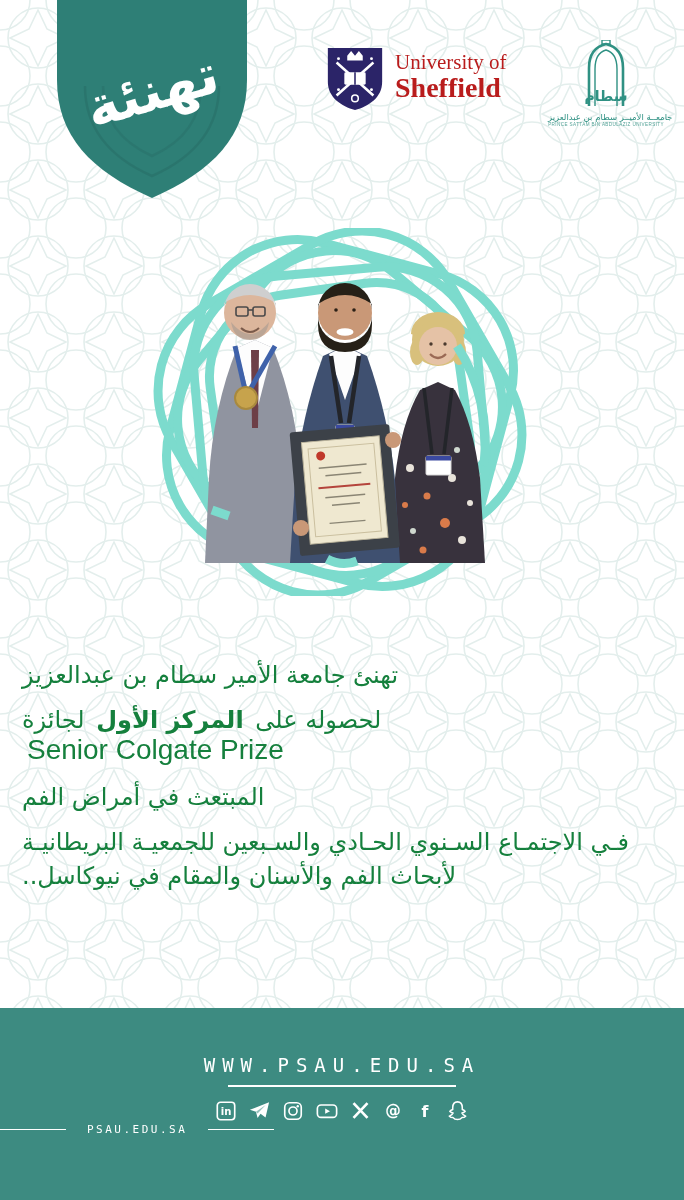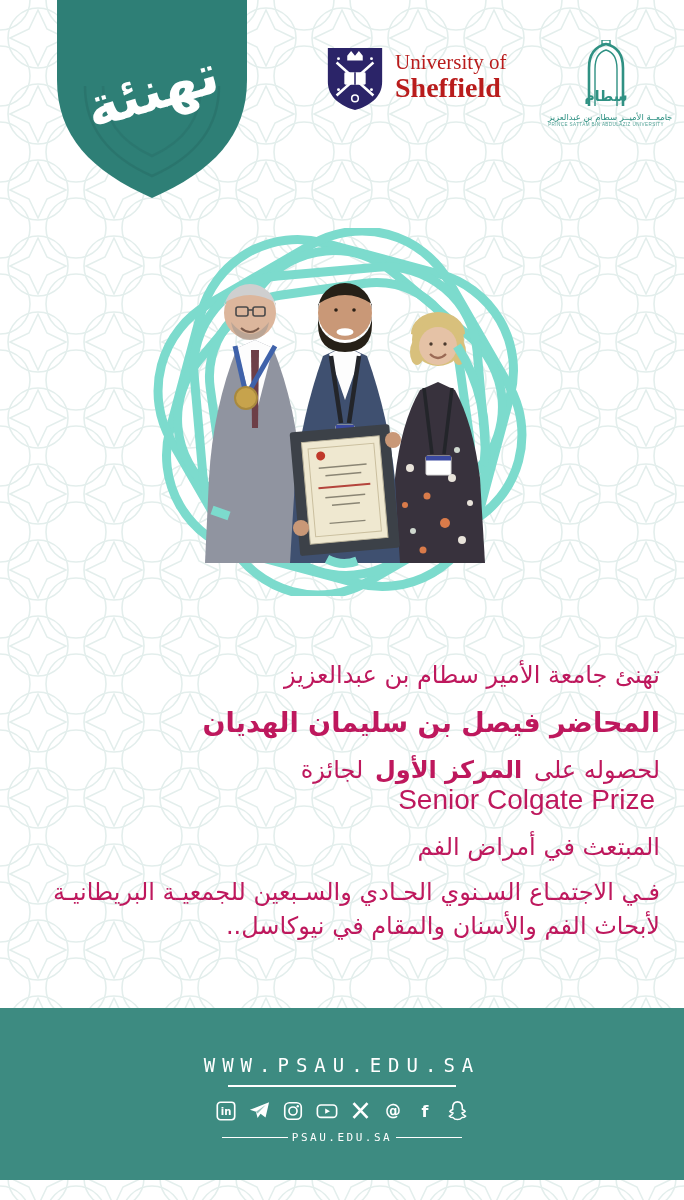--- a/index.html
+++ b/index.html
@@ -32,40 +32,40 @@
   .psau{ position:absolute; left:548px; top:40px; width:116px; text-align:right; color:#2F9183; }
   .psau .arch{ display:block; margin:0 auto; }
   .psau .name-ar{ font-size:8.5px; margin-top:4px; white-space:nowrap; }
   .psau .name-en{ font-size:4.6px; letter-spacing:.4px; color:#55A398; white-space:nowrap;
     font-family:"Liberation Sans", sans-serif; }
 
   
   .photo-wrap{ position:absolute; left:105px; top:228px; width:470px; height:368px; }
 
   
-  .message{ position:absolute; left:36px; top:662px; width:624px; text-align:right;
-    color:#be185d; direction:rtl; }
+  .message{ position:absolute; left:22px; top:662px; width:624px; text-align:left;
+    color:#15803d; direction:rtl; }
   .message .ln{ margin-bottom:17px; font-size:24px; line-height:1.15; }
   .message .ln.bold{ font-size:27px; font-weight:bold; margin-bottom:19px; }
   .message .ln .b{ font-weight:bold; margin:0 4px; }
   .message .ln .award{ direction:ltr; display:inline-block; margin:0 5px;
     font-family:"Liberation Sans", sans-serif; font-size:28px; font-weight:500; }
   .message .ln4{ font-size:24px; margin-bottom:18px; }
   .message .ln5{ font-size:24px; margin-bottom:6px; }
 
   
-  .footer{ position:absolute; left:0; top:1008px; width:684px; height:172px;
+  .footer{ position:absolute; left:0; top:1008px; width:684px; height:192px;
     background:#3D8B81; color:#fff; }
   .footer-inner{ position:absolute; left:0; right:0; top:46px; text-align:center; }
   .site{ font-family:"DejaVu Sans Mono", monospace; font-size:19px; letter-spacing:7px;
     display:inline-block; }
   .site-rule{ width:228px; height:2px; background:#fff; margin:9px auto 12px auto; }
   .icons{ display:flex; justify-content:center; align-items:center; gap:11px;text-align:right; }
   .icons svg{ display:block; }
-  .domain-row{ display:flex; justify-content:center; align-items:center; gap:4px; margin-top:9px; }
+  .domain-row{ display:flex; justify-content:flex-start; align-items:center; gap:21px; margin-top:1px; }
   .domain-row .rule{ width:66px; height:1px; background:#fff; }
   .domain{ font-family:"DejaVu Sans Mono", monospace; font-size:11px; letter-spacing:2.5px; }
 </style>
 </head>
 <body>
 
 <div class="poster">
 
   <svg class="bg-pattern" width="684" height="1200">
     <defs>
@@ -207,21 +207,20 @@
       <g fill="none" stroke="#7CDBCD" stroke-width="9">
         <path d="M222,331 q 15,8 30,2"></path>
         <path d="M107,282 l 17,6"></path>
         <path d="M352,118 q 34,52 27,120"></path>
       </g>
     </svg>
   </div>
 
   <div class="message">
     <div class="ln">تهنئ جامعة الأمير سطام بن عبدالعزيز</div>
-    <div class="ln bold">المحاضر فيصل بن سليمان الهديان</div>
     <div class="ln ln4">
       <span>لحصوله على</span>
       <span class="b">المركز الأول</span>
       <span>لجائزة</span>
       <span class="award">Senior Colgate Prize</span>
     </div>
     <div class="ln">المبتعث في أمراض الفم</div>
     <div class="ln ln5">فـي الاجتمـاع السـنوي الحـادي والسـبعين للجمعيـة البريطانيـة</div>
     <div class="ln">لأبحاث الفم والأسنان والمقام في نيوكاسل..</div>
   </div>

